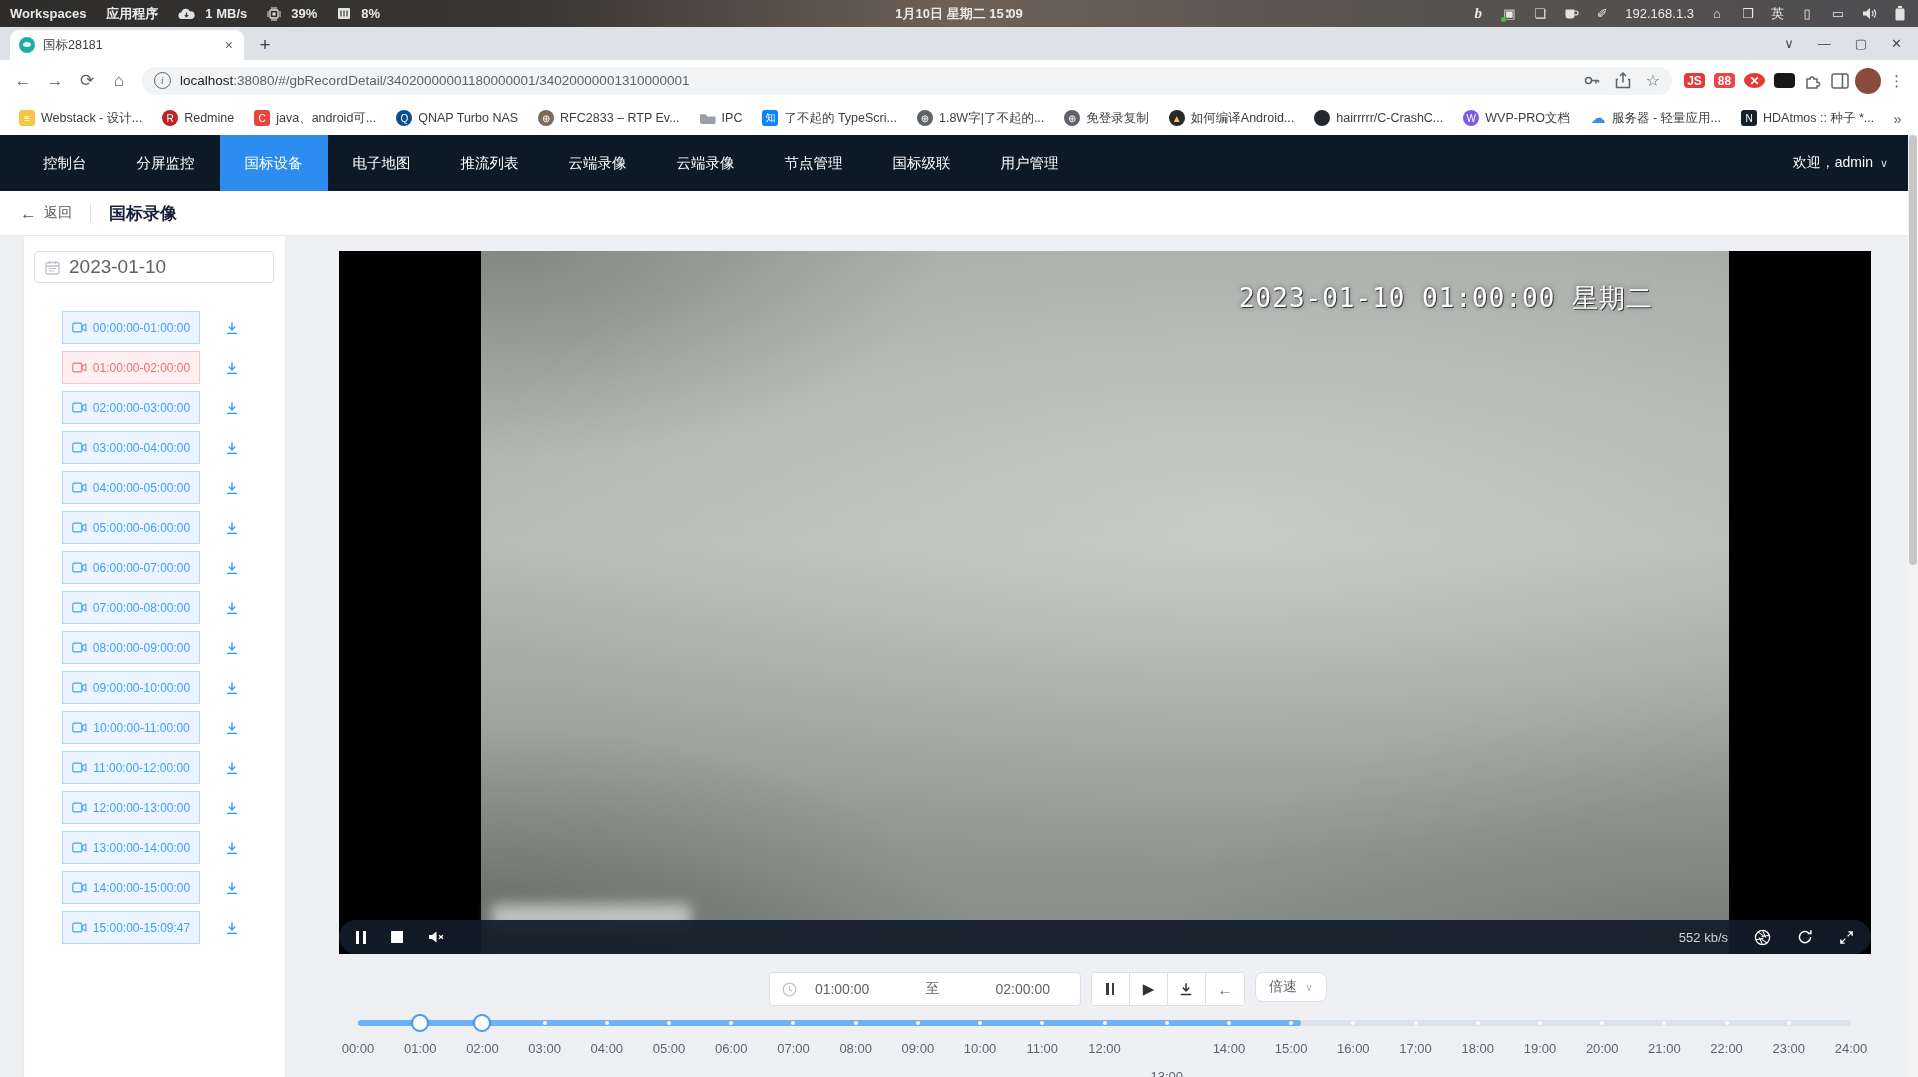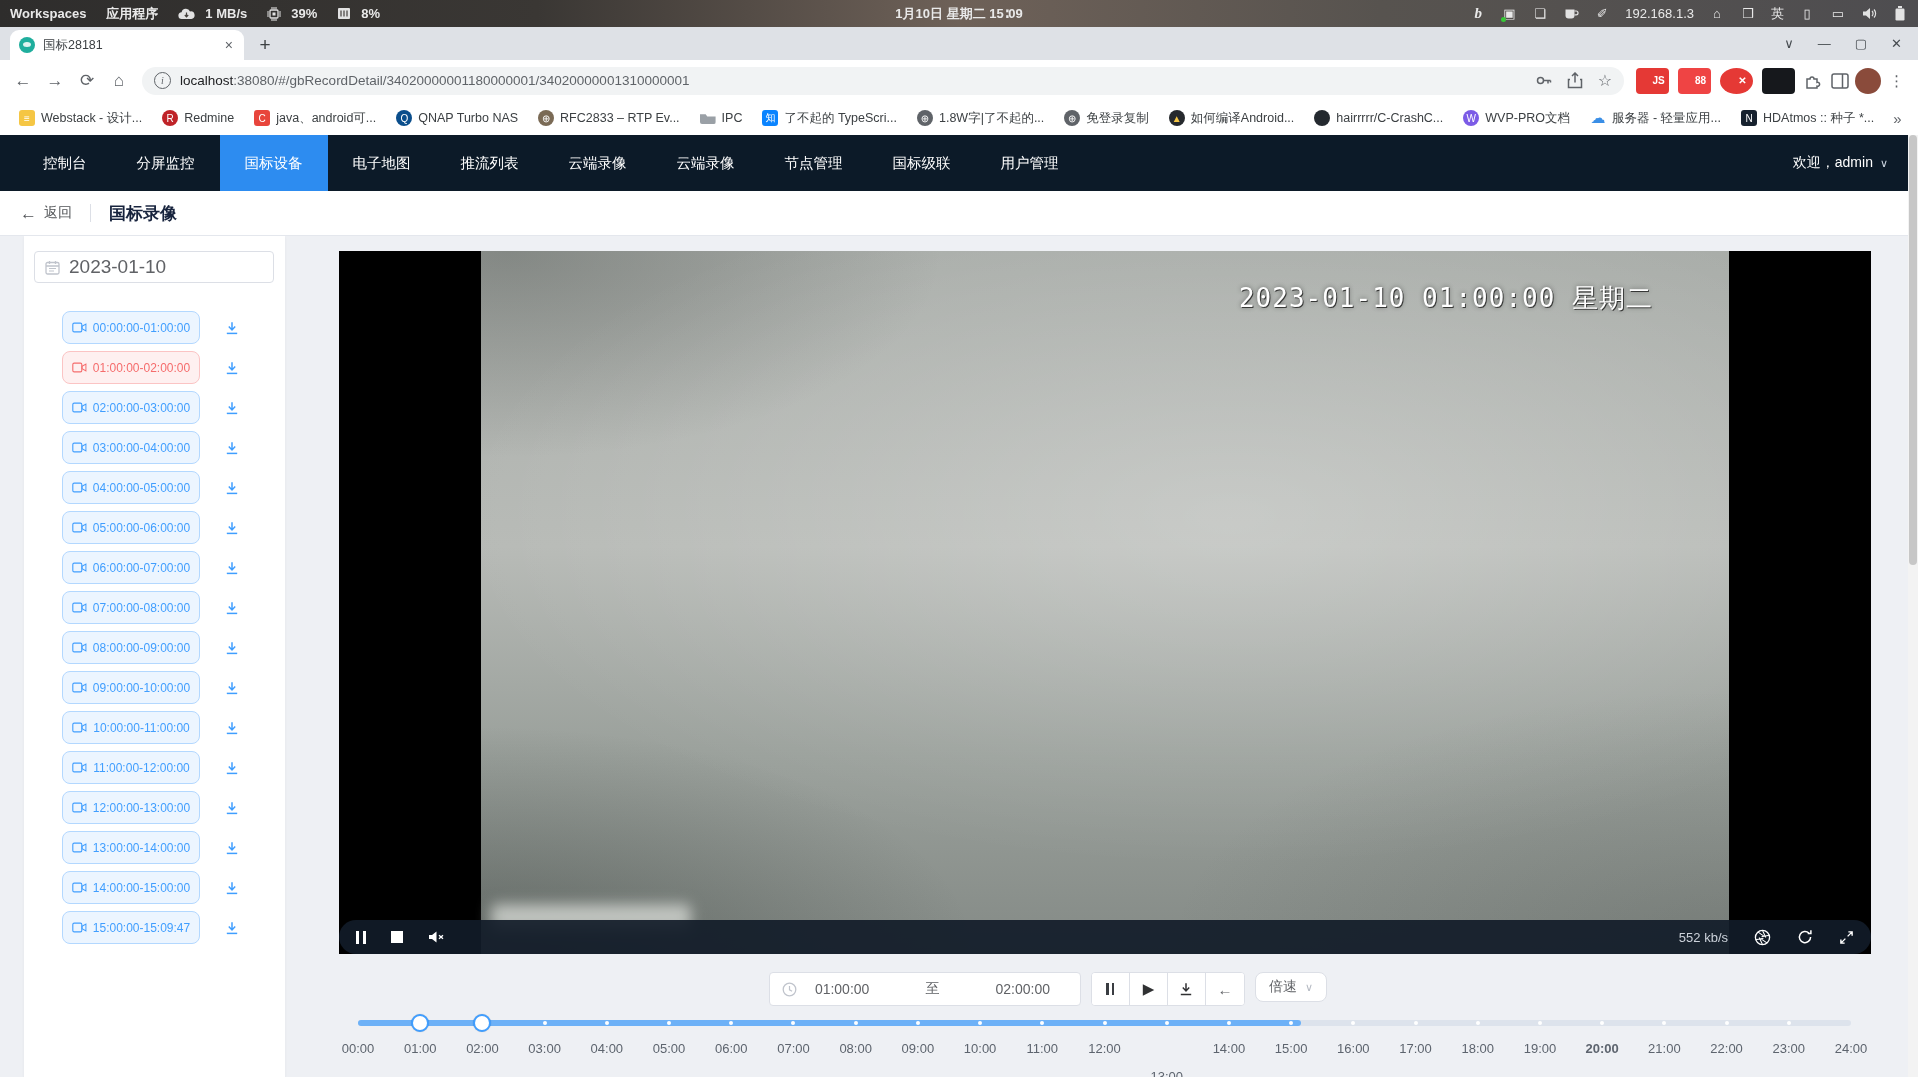--- a/index.html
+++ b/index.html
@@ -36,22 +36,22 @@
   .tb-icon{width:30px;height:30px;display:flex;align-items:center;justify-content:center;font-size:17px;color:#5f6368;border-radius:50%;}
   .omnibox{flex:1;height:28px;margin:0 6px;background:#f1f3f4;border-radius:14px;display:flex;align-items:center;
            gap:9px;padding:0 12px;font-size:13.5px;}
   .info-badge{width:15px;height:15px;border:1.4px solid #5f6368;border-radius:50%;color:#5f6368;
               font-size:10px;display:flex;align-items:center;justify-content:center;font-family:"Liberation Serif",serif;font-style:italic;flex:none;}
   .omni-url{white-space:nowrap;overflow:hidden;}
   .omni-url .host{color:#202124;}
   .omni-url .rest{color:#5f6368;}
   .omni-right{margin-left:auto;display:flex;gap:15px;align-items:center;color:#5f6368;font-size:15px;}
   .ext-row{display:flex;gap:9px;align-items:center;padding:0 4px;}
-  .ext{width:21px;height:26px;border-radius:4px;display:flex;align-items:center;justify-content:center;
-       font-size:10px;font-weight:bold;color:#fff;padding-left:12px;}
+  .ext{width:21px;height:15px;border-radius:4px;display:flex;align-items:center;justify-content:center;
+       font-size:12px;font-weight:bold;color:#fff;}
   .avatar{width:26px;height:26px;border-radius:50%;background:#8a4b3b;flex:none;}
   .kebab{font-size:15px;color:#5f6368;padding:0 6px;}
 
   
   .bookmarks{position:absolute;top:101px;left:0;right:0;height:34px;background:#fff;display:flex;align-items:center;
              padding:0 10px;font-size:12.5px;color:#3c4043;gap:2px;z-index:55;}
   .bm{display:flex;align-items:center;gap:6px;padding:3px 9px;border-radius:4px;white-space:nowrap;}
   .bm-icon{width:16px;height:16px;display:flex;align-items:center;justify-content:center;font-size:10px;flex:none;}
   .bm-icon.folder{height:12px;clip-path:polygon(0 18%,38% 18%,48% 38%,100% 38%,100% 100%,0 100%);border-radius:2px;}
   .bm-more{margin-left:auto;font-size:15px;color:#5f6368;padding:0 8px;}
@@ -70,21 +70,21 @@
   .back .arrow{font-size:17px;line-height:1;}
   .ph-divider{width:1px;height:18px;background:#dcdfe6;margin:0 18px;}
   .page-title{font-size:17px;font-weight:bold;color:#17233d;margin:0;}
 
   
   .sidebar{position:absolute;left:24px;top:236px;width:261px;bottom:0;background:#fff;padding-top:15px;box-shadow:0 1px 3px rgba(0,0,0,.05);}
   .date-input{margin-left:10px;width:218px;height:30px;border:1px solid #dcdfe6;border-radius:4px;background:#fff;
               display:flex;align-items:center;gap:9px;padding:0 10px;font-size:19px;color:#606266;cursor:pointer;}
   .segments{margin-top:28px;display:flex;flex-direction:column;gap:7px;}
   .seg-row{display:flex;align-items:center;height:33px;padding-left:38px;gap:24px;}
-  .seg-pill{height:33px;width:138px;border-radius:8px;border:1px solid #b3d8ff;background:#ecf5ff;color:#409eff;
+  .seg-pill{height:33px;width:138px;border-radius:0;border:1px solid #b3d8ff;background:#ecf5ff;color:#409eff;
             font-size:12px;display:flex;align-items:center;justify-content:center;gap:6px;cursor:pointer;font-family:inherit;}
   .seg-pill.selected{border-color:#fbc4c4;background:#fef0f0;color:#f56c6c;}
   .seg-dl{color:#409eff;cursor:pointer;display:flex;}
 
   
   .player{position:absolute;left:339px;top:251px;width:1532px;height:703px;background:#000;}
   .video-content{position:absolute;left:142px;right:142px;top:0;bottom:0;
     background:
       radial-gradient(100% 80% at 60% 38%, rgba(255,255,255,.25), rgba(255,255,255,0) 62%),
       radial-gradient(55% 45% at 0% 100%, rgba(38,46,42,.38), rgba(38,46,42,0) 72%),
@@ -709,21 +709,21 @@
       <span class="tl-label" style="left: 41.6667%;">10:00</span>
       <span class="tl-label" style="left: 45.8333%;">11:00</span>
       <span class="tl-label" style="left: 50%;">12:00</span>
       <span class="tl-label" style="left: 54.1667%; margin-top: 28px;">13:00</span>
       <span class="tl-label" style="left: 58.3333%;">14:00</span>
       <span class="tl-label" style="left: 62.5%;">15:00</span>
       <span class="tl-label" style="left: 66.6667%;">16:00</span>
       <span class="tl-label" style="left: 70.8333%;">17:00</span>
       <span class="tl-label" style="left: 75%;">18:00</span>
       <span class="tl-label" style="left: 79.1667%;">19:00</span>
-      <span class="tl-label" style="left: 83.3333%; font-weight: bold;">20:00</span>
+      <span class="tl-label" style="left: 83.3333%;">20:00</span>
       <span class="tl-label" style="left: 87.5%;">21:00</span>
       <span class="tl-label" style="left: 91.6667%;">22:00</span>
       <span class="tl-label" style="left: 95.8333%;">23:00</span>
       <span class="tl-label" style="left: 100%;">24:00</span>
     </div>
 <span class="tl-dot" style="left: 4.16667%;"></span>
     <span class="tl-dot" style="left: 8.33333%;"></span>
     <span class="tl-dot" style="left: 12.5%;"></span>
     <span class="tl-dot" style="left: 16.6667%;"></span>
     <span class="tl-dot" style="left: 20.8333%;"></span>

